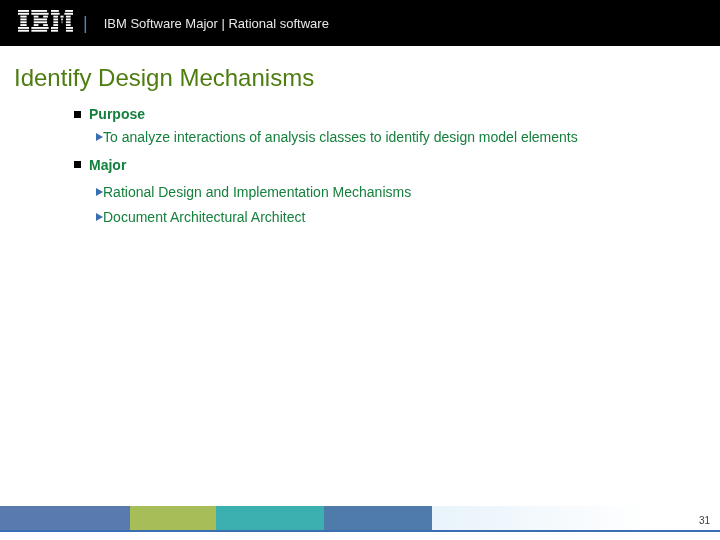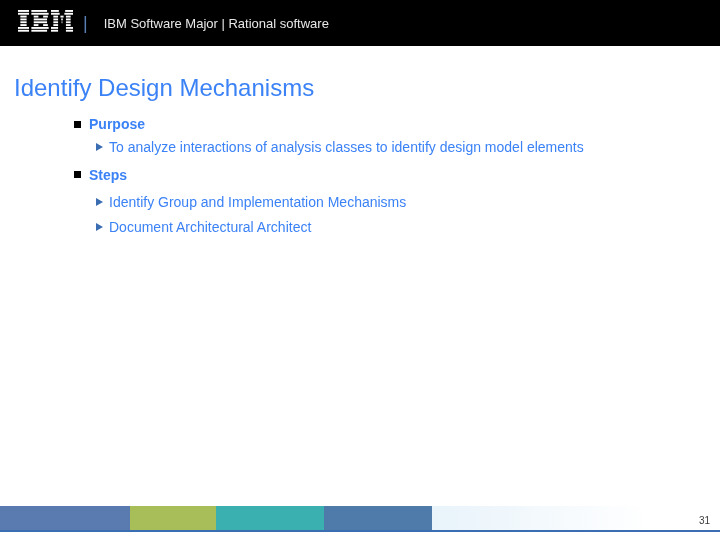--- a/index.html
+++ b/index.html
@@ -26,51 +26,50 @@
     margin: 0 2px 0 -4px;
   }
   .header-text {
     font-size: 13px;
     font-weight: 400;
     color: #e8e8e8;
   }
 
   
   .title {
-    color: #3b82f6;
+    color: #4d7c0f;
     font-size: 24px;
     font-weight: 400;
-    padding: 28px 0 14px 14px;
+    padding: 18px 0 14px 14px;
   }
 
   
   .content {
     padding-left: 74px;
     padding-right: 42px;
     font-size: 14px;
-    color: #3b82f6;
+    color: #15803d;
   }
   .section { margin-bottom: 10px; }
   .section-head {
     display: flex;
     align-items: center;
     gap: 8px;
     font-weight: 700;
     margin-bottom: 6px;
   }
   .square-bullet {
     width: 7px; height: 7px;
     background: #000;
     flex: 0 0 auto;
   }
   .items { padding-left: 22px; }
   .item {
     display: flex;
     align-items: flex-start;
-    gap: 6px;
     margin-bottom: 6px;
     line-height: 1.35;
   }
   .arrow-bullet {
     width: 0; height: 0;
     border-top: 4.5px solid transparent;
     border-bottom: 4.5px solid transparent;
     border-left: 7px solid #3b6db3;
     margin-top: 5px;
     flex: 0 0 auto;
@@ -178,29 +177,29 @@
         <div class="item">
           <span class="arrow-bullet"></span>
           <span>To analyze interactions of analysis classes to identify design model elements</span>
         </div>
       </div>
     </div>
 
     <div class="section">
       <div class="section-head">
         <span class="square-bullet"></span>
-        <span>Steps</span>
+        <span>Major</span>
       </div>
     </div>
 
     <div class="section">
       <div class="items">
         <div class="item">
           <span class="arrow-bullet"></span>
-          <span>Identify Group and Implementation Mechanisms</span>
+          <span>Rational Design and Implementation Mechanisms</span>
         </div>
         <div class="item">
           <span class="arrow-bullet"></span>
           <span>Document Architectural Architect</span>
         </div>
       </div>
     </div>
 
   </div>
 

